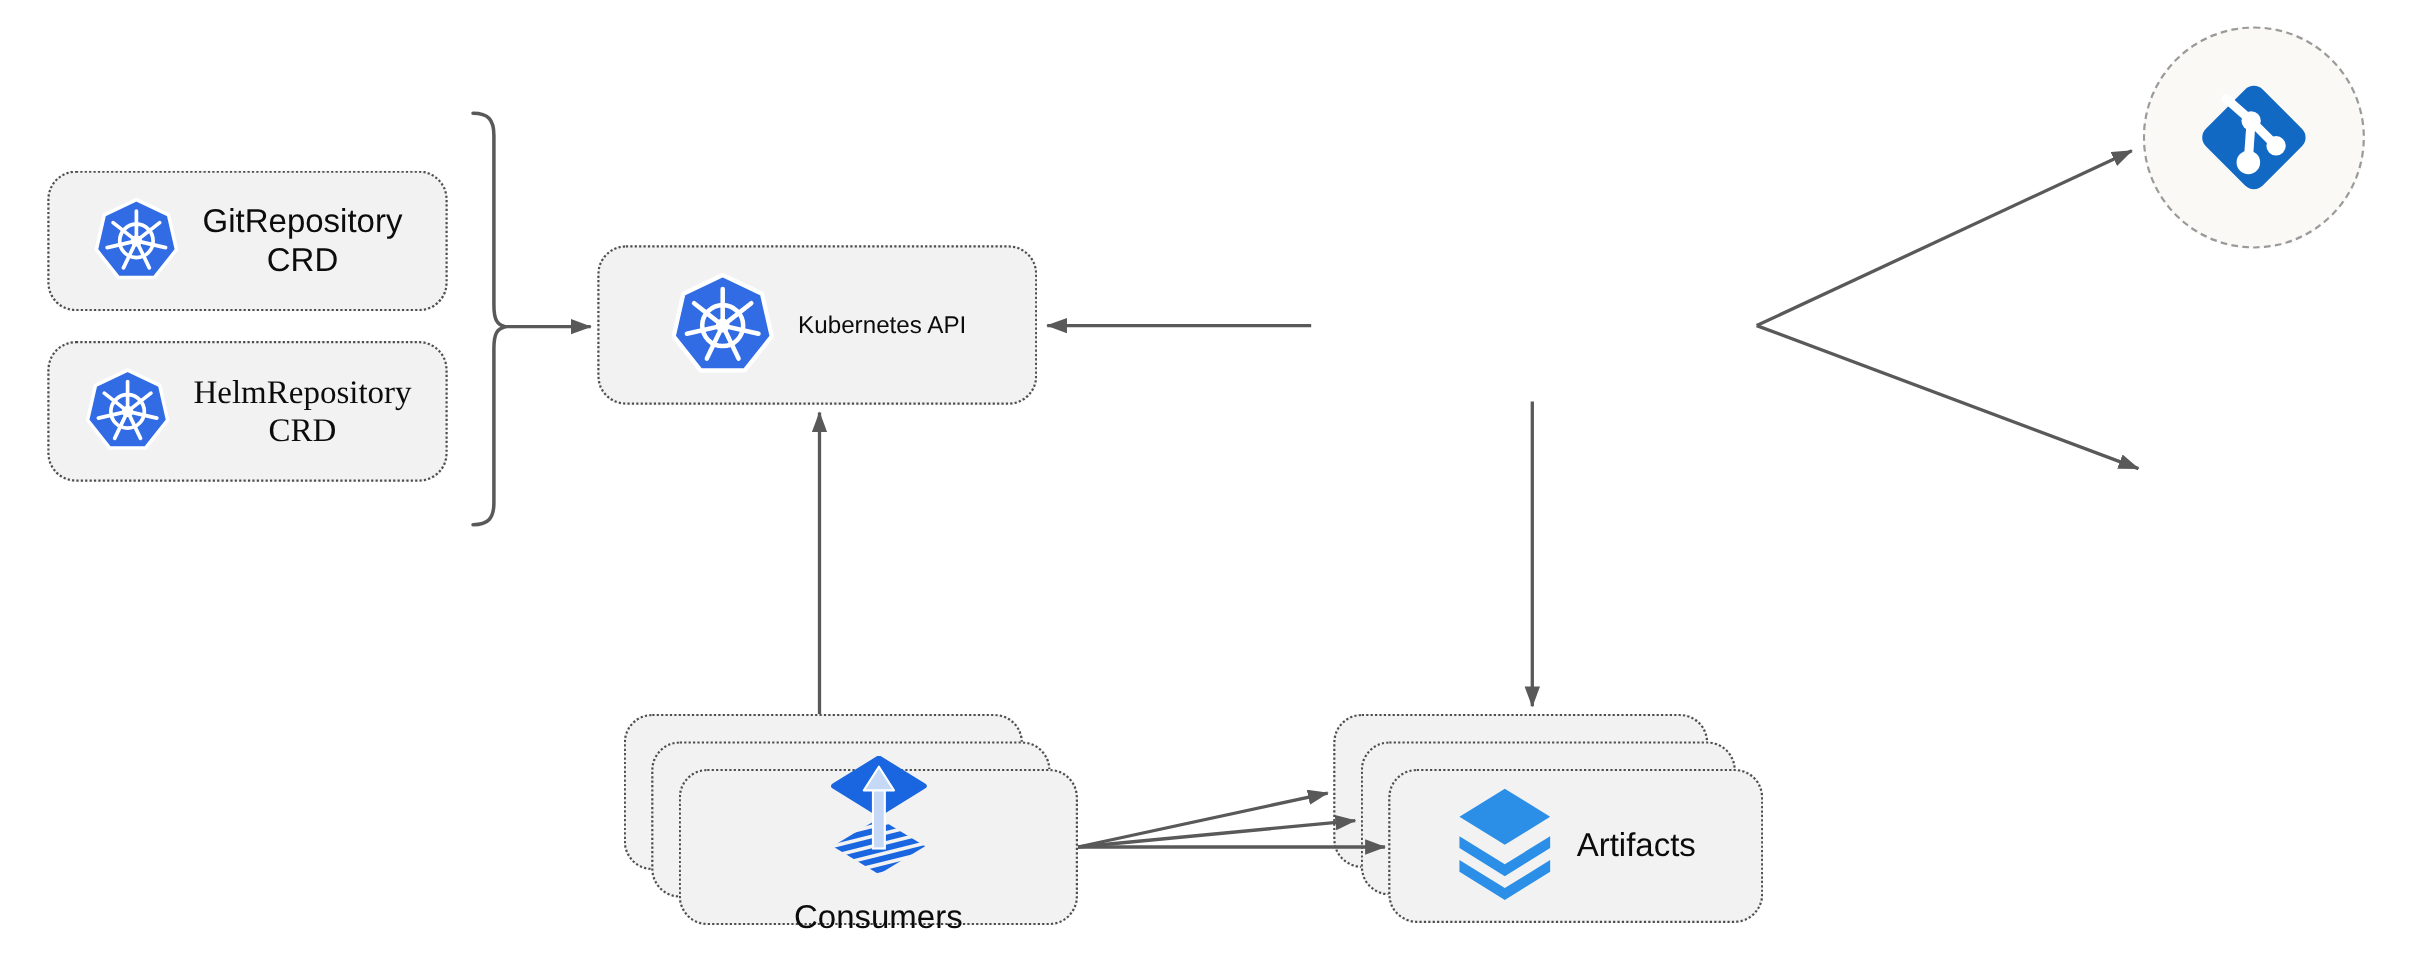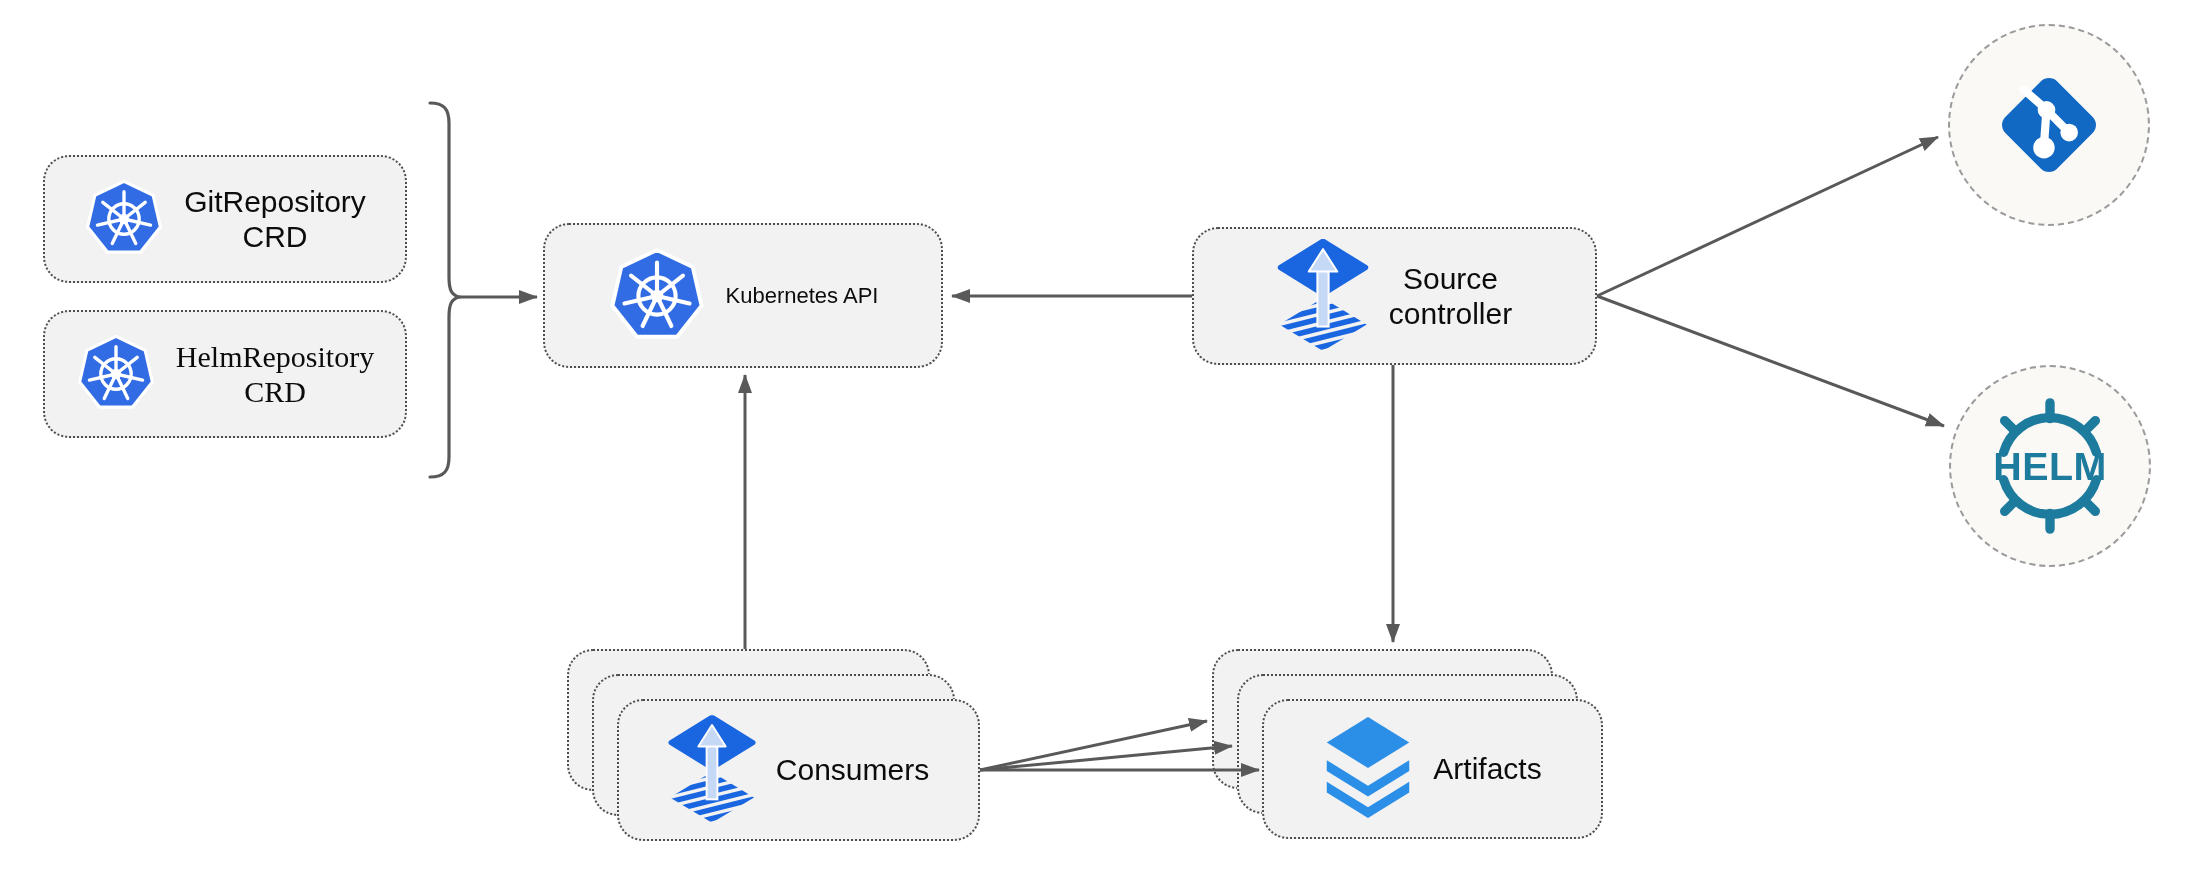--- a/index.html
+++ b/index.html
@@ -138,36 +138,25 @@
 
   <div class="node" style="left:543px;top:223px;width:400px;height:145px;">
     <span class="icon">
       <svg width="98" height="98" viewBox="0 0 100 100">
           <use href="#sym-k8s"></use>
         </svg>
     </span>
     <span class="label" style="font-size:22px;">Kubernetes API</span>
   </div>
 
-  <div class="node" style="left:1192px;top:227px;width:405px;height:138px;">
-    <span class="icon">
-      <svg width="92" height="114" viewBox="0 0 90 112">
-          <use href="#sym-flux"></use>
-        </svg>
-    </span>
-    <span class="label">
-      <span>Source</span><br>
-      <span>controller</span>
-    </span>
-  </div>
 
   <div class="stack" style="left:567px;top:649px;width:413px;height:192px;">
     <div class="ghost" style="left:0;top:0;width:363px;height:142px;"></div>
     <div class="ghost" style="left:25px;top:25px;width:363px;height:142px;"></div>
-    <div class="node" style="left:50px;top:50px;width:363px;height:142px;">
+    <div class="node" style="left:50px;top:50px;width:363px;height:142px;flex-direction:column;">
       <span class="icon">
         <svg width="88" height="110" viewBox="0 0 90 112">
             <use href="#sym-flux"></use>
           </svg>
       </span>
       <span class="label">Consumers</span>
     </div>
   </div>
 
   <div class="stack" style="left:1212px;top:649px;width:391px;height:190px;">
@@ -194,37 +183,20 @@
           <line x1="48" y1="38" x2="46" y2="66"></line>
           <line x1="48" y1="38" x2="64" y2="54"></line>
         </g>
         <circle cx="48" cy="38" r="7" fill="#ffffff"></circle>
         <circle cx="46" cy="68" r="8.5" fill="#ffffff"></circle>
         <circle cx="66" cy="56" r="7" fill="#ffffff"></circle>
       </svg>
     </span>
   </div>
 
-  <div class="endpoint" style="left:1949px;top:365px;">
-    <span class="icon">
-      <svg width="138" height="138" viewBox="0 0 140 140">
-        <g stroke="var(--helm-teal)" stroke-width="9.5" fill="none" stroke-linecap="round">
-          <path d="M23,56 A49,49 0 0 1 117,56"></path>
-          <path d="M23,84 A49,49 0 0 0 117,84"></path>
-          <line x1="70" y1="22" x2="70" y2="6"></line>
-          <line x1="70" y1="118" x2="70" y2="134"></line>
-          <line x1="35" y1="35" x2="24" y2="24"></line>
-          <line x1="105" y1="35" x2="116" y2="24"></line>
-          <line x1="35" y1="105" x2="24" y2="116"></line>
-          <line x1="105" y1="105" x2="116" y2="116"></line>
-        </g>
-        <text x="70" y="84" text-anchor="middle" font-size="40" font-weight="bold" fill="var(--helm-teal)" style="font-family:'Liberation Sans',sans-serif;letter-spacing:0.5px">HELM</text>
-      </svg>
-    </span>
-  </div>
 
   <svg class="edges" width="2198" height="878" viewBox="0 0 2198 878">
     <defs>
       <marker id="ah" markerUnits="userSpaceOnUse" markerWidth="22" markerHeight="16" refX="18" refY="7" orient="auto">
         <path d="M0,0 L19,7 L0,14 Z" fill="var(--arrow)"></path>
       </marker>
     </defs>
     <g stroke="var(--arrow)" stroke-width="3" fill="none">
       <path stroke-width="3.2" stroke-linecap="round" d="M430,103 C444,103 449,109 449,123 L449,277 C449,291 452,295 459,297 C452,299 449,303 449,317 L449,457 C449,471 444,477 430,477"></path>
       <line x1="459" y1="297" x2="537" y2="297" marker-end="url(#ah)"></line>

